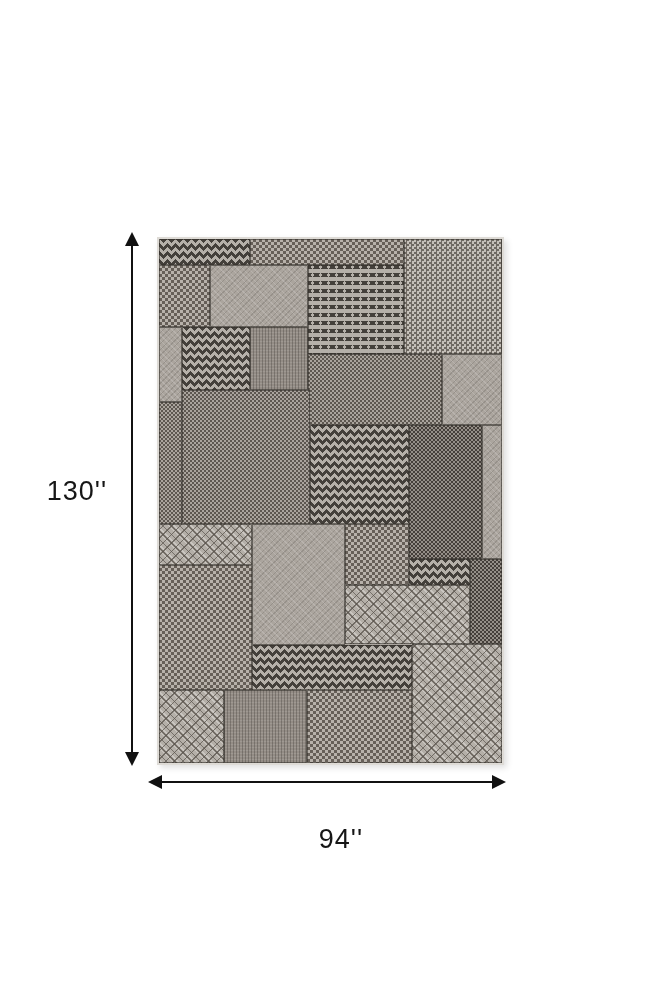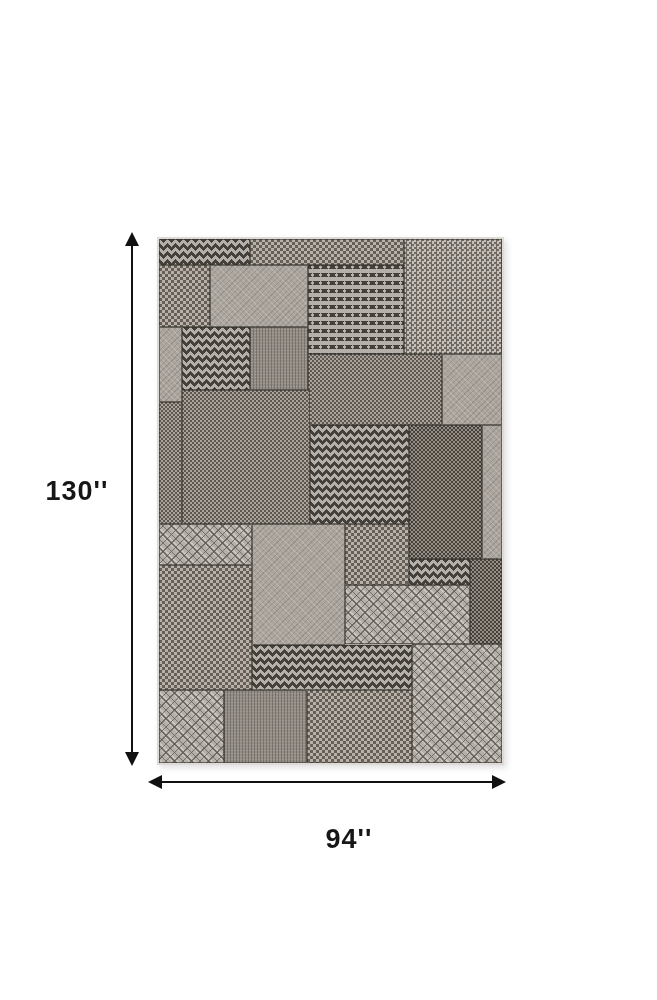--- a/index.html
+++ b/index.html
@@ -3,21 +3,20 @@
 <meta charset="utf-8">
 <style>
   html, body { margin: 0; padding: 0; background: #ffffff; }
   .canvas {
     position: relative;
     width: 657px;
     height: 848px;
     background: var(--bg, #ffffff);
     overflow: hidden;
     font-family: "Liberation Sans", sans-serif;
-    font-weight: bold;
   }
 
   
   .rug {
     position: absolute;
     box-sizing: content-box;
     border: 2px solid #dedbd6;
     box-shadow: 3px 3px 6px rgba(0,0,0,0.12);
     background: #aba59e;
     overflow: hidden;
@@ -125,21 +124,21 @@
   
   .dim-label {
     position: absolute;
     color: #161616;
     font-size: 27px;
     letter-spacing: 1px;
     text-align: center;
     white-space: nowrap;
   }
   .label-height { left: 27px; top: 476px; width: 100px; }
-  .label-width  { left: 289px; top: 824px; width: 120px; }
+  .label-width  { left: 281px; top: 824px; width: 120px; }
 </style>
 </head>
 <body>
 
 <div class="canvas">
 
   <div class="rug" style="left: 157px; top: 237px; width: 343px; height: 524px;">
       <div class="patch tx-chevron-h" style="left: 0px; top: 0px; width: 91px; height: 26px;"></div>
       <div class="patch tx-basket-coarse" style="left: 91px; top: 0px; width: 154px; height: 26px;"></div>
       <div class="patch tx-basket-light" style="left: 245px; top: 0px; width: 98px; height: 115px;"></div>

